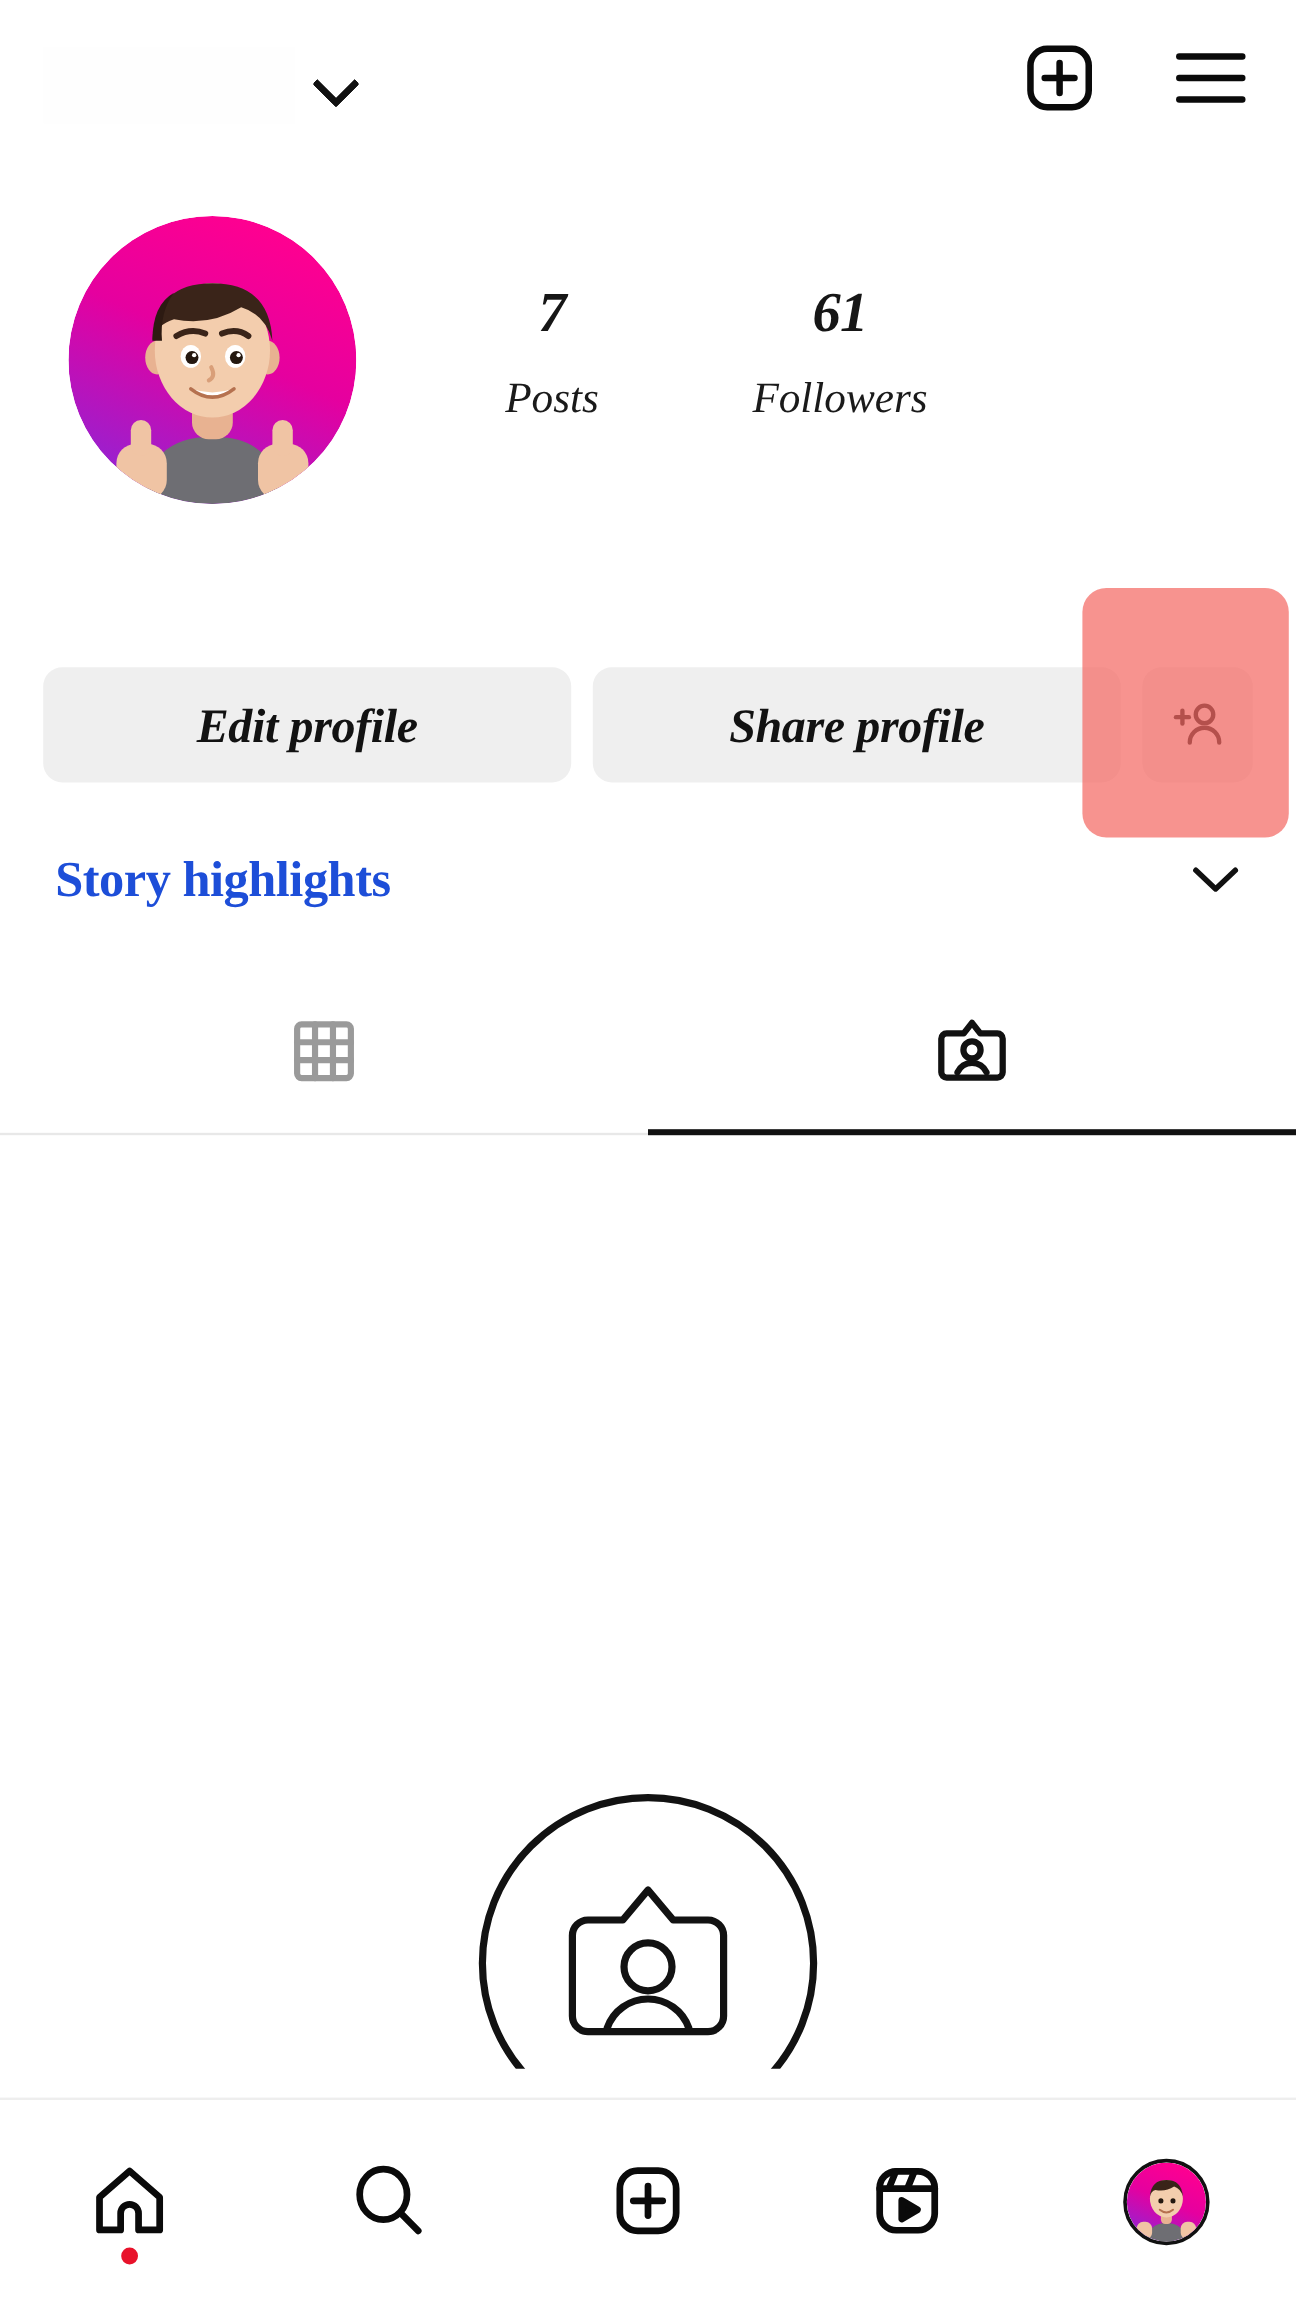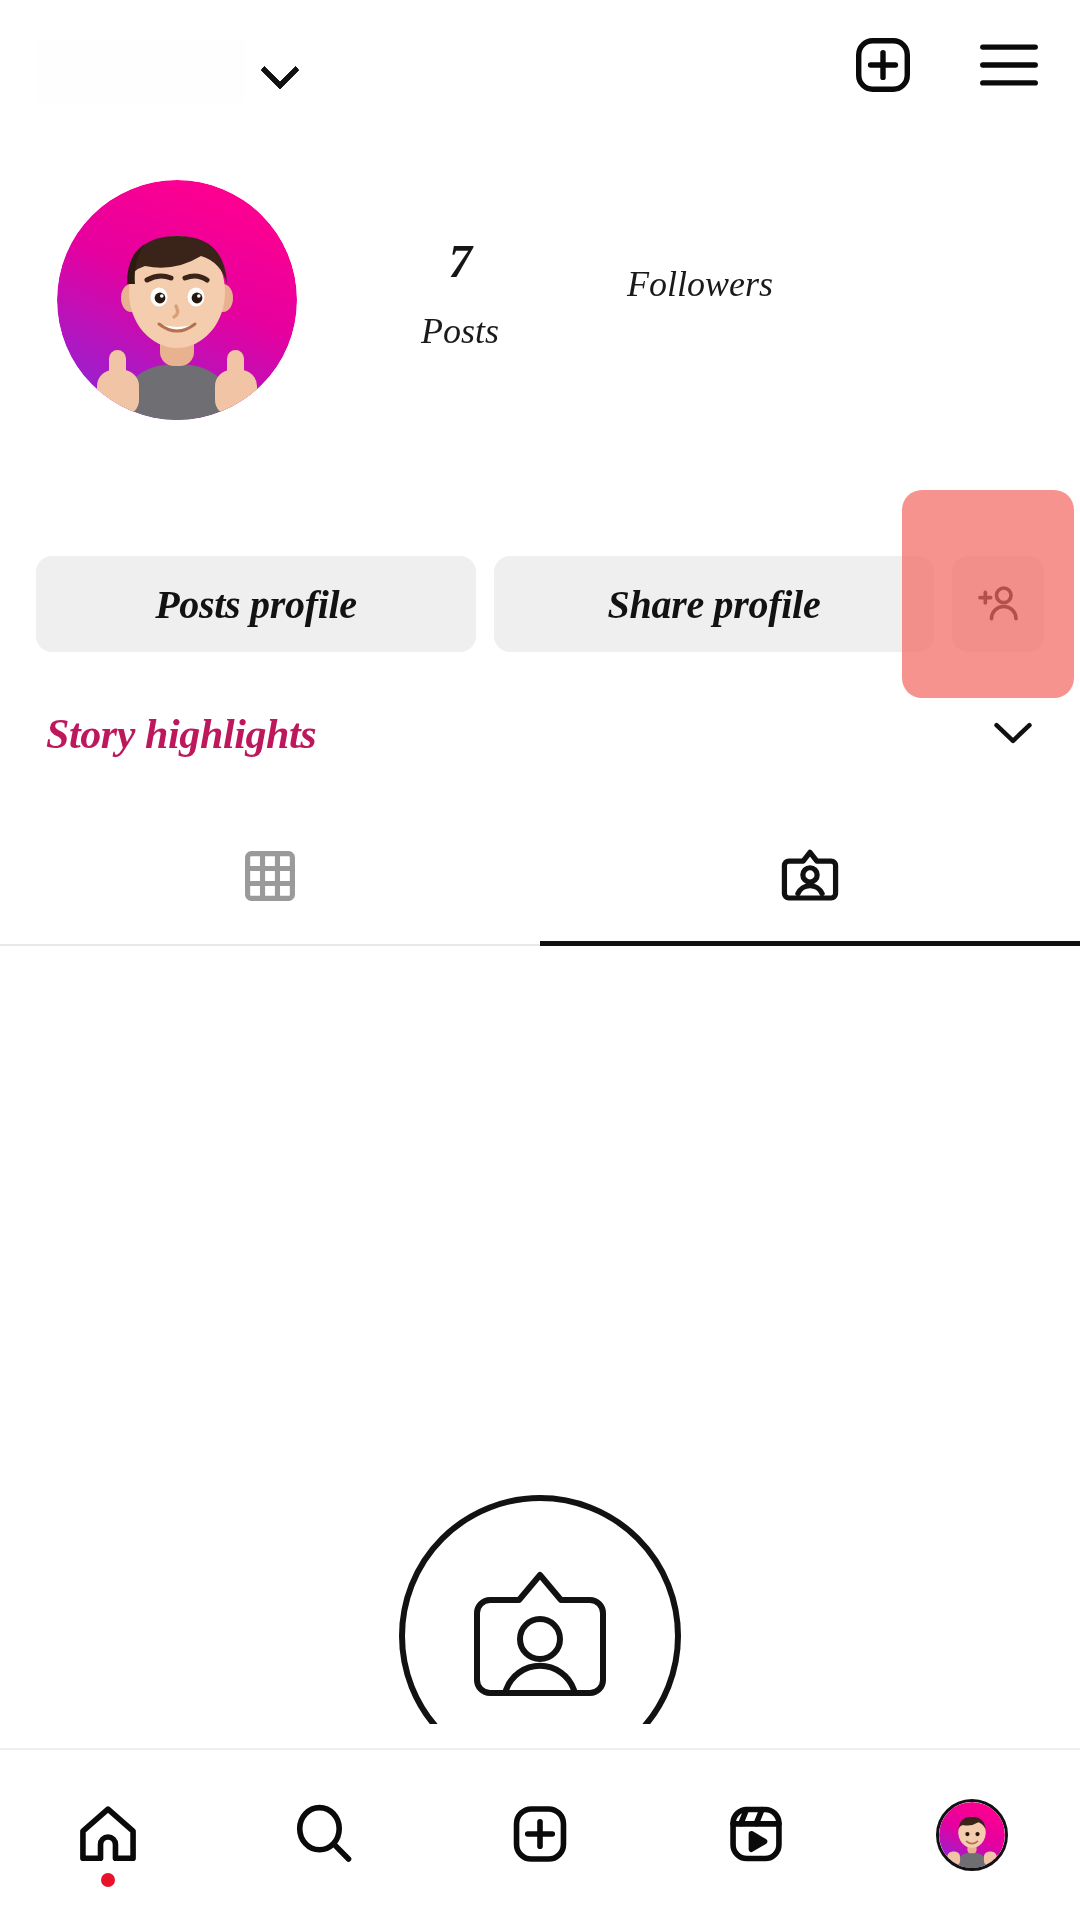--- a/index.html
+++ b/index.html
@@ -102,21 +102,21 @@
     pointer-events:none;
   }
 
   
   #story-highlights-row {
     position:absolute; left:0; top:700px; width:1080px; height:78px;
     display:flex; align-items:center;
   }
   #story-highlights-title {
     position:absolute; left:46px; top:10px;
-    font-size:42px; font-weight:700; font-style:italic; color:#be185d;
+    font-size:42px; font-weight:700; color:#1d4ed8;
     letter-spacing:-0.4px;
   }
   #story-highlights-chevron { position:absolute; right:46px; top:20px; }
 
   
   #tabs {
     position:absolute; left:0; top:810px; width:1080px; height:135px;
     display:flex;
   }
   .tab {
@@ -246,29 +246,30 @@
         </g>
       </svg>
     </div>
 
     <div id="stats">
       <div class="stat">
         <div class="stat-num">7</div>
         <div class="stat-label">Posts</div>
       </div>
       <div class="stat">
+        <div class="stat-num">61</div>
         <div class="stat-label">Followers</div>
       </div>
       <div class="stat">
       </div>
     </div>
   </div>
 
   <div id="actions-row">
-    <button class="pill" id="edit-profile-btn">Posts profile</button>
+    <button class="pill" id="edit-profile-btn">Edit profile</button>
     <button class="pill" id="share-profile-btn">Share profile</button>
     <button id="discover-people-btn">
       <span>
         <svg width="46" height="46" viewBox="0 0 24 24" fill="none" stroke="#111" stroke-width="1.9" stroke-linecap="round" stroke-linejoin="round">
           <circle cx="15" cy="8" r="3.8"></circle>
           <path d="M8.6 20.2 a6.4 6.4 0 0 1 12.8 0"></path>
           <line x1="2.6" y1="9.2" x2="8.2" y2="9.2"></line>
           <line x1="5.4" y1="6.4" x2="5.4" y2="12"></line>
         </svg>
       </span>

